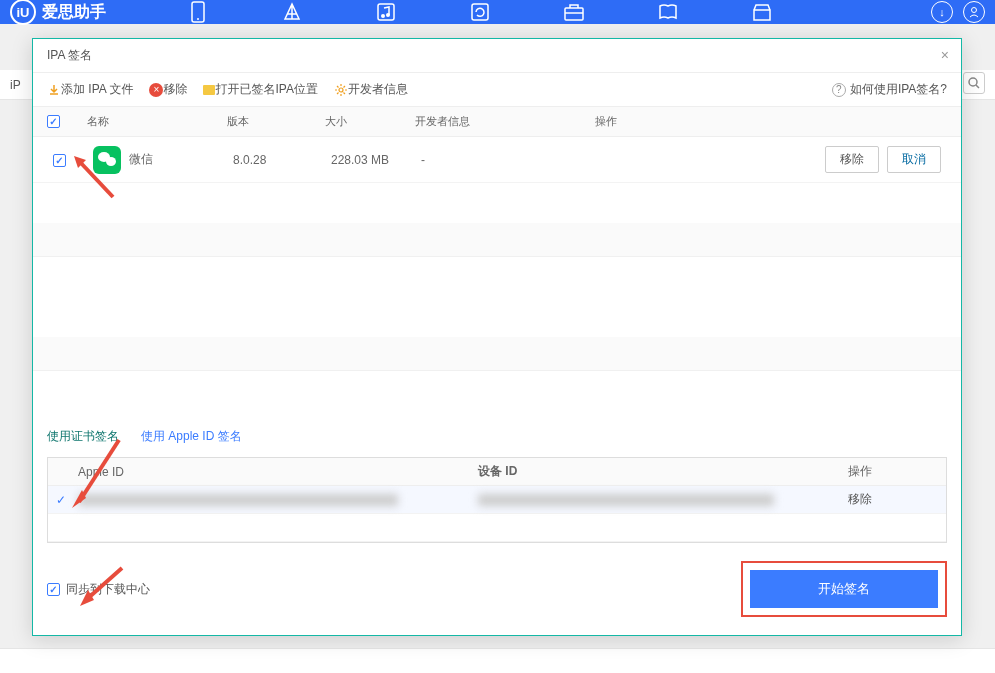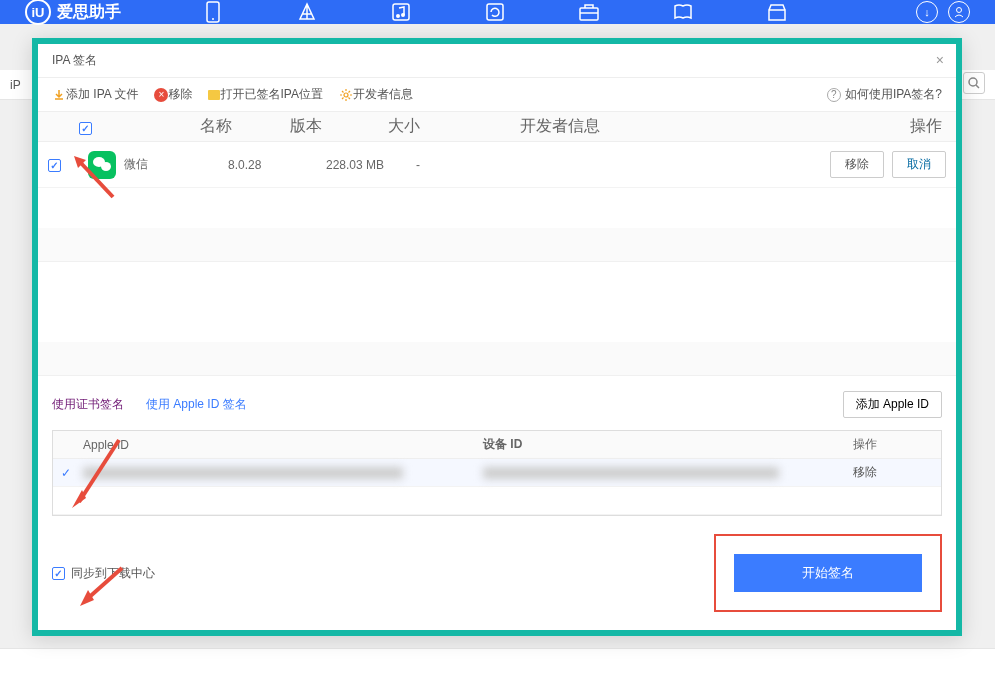--- a/index.html
+++ b/index.html
@@ -1,93 +1,93 @@
 <!DOCTYPE html>
 <html><head>
 <meta charset="utf-8">
 <style>
 * { margin: 0; padding: 0; box-sizing: border-box; }
 body { font-family: "Microsoft YaHei", Arial, sans-serif; font-size: 12px; color: #333; background: #f0f0f0; width: 995px; height: 673px; overflow: hidden; position: relative; }
 
-.top-bar { background: #2e6cf6; height: 24px; display: flex; align-items: center; padding: 0 25px; }
+.top-bar { background: #2e6cf6; height: 24px; display: flex; align-items: center; padding: 0 10px; }
 .logo-area { display: flex; align-items: center; color: #fff; }
 .logo-circle { width: 26px; height: 26px; border: 2px solid #fff; border-radius: 50%; display: flex; align-items: center; justify-content: center; font-weight: bold; font-size: 13px; margin-right: 6px; }
 .logo-text { font-size: 16px; font-weight: bold; }
 .nav-icons { display: flex; margin-left: 80px; gap: 70px; }
 .nav-icon { width: 24px; height: 24px; display: flex; align-items: center; justify-content: center; color: #fff; }
 .right-icons { margin-left: auto; display: flex; gap: 10px; align-items: center; }
 .circ-ico { width: 22px; height: 22px; border: 1.5px solid #fff; border-radius: 50%; display: flex; align-items: center; justify-content: center; color: #fff; font-size: 11px; }
 
 .bg-row { position: absolute; top: 70px; left: 0; right: 0; height: 30px; background: #fff; border-bottom: 1px solid #e5e5e5; display: flex; align-items: center; padding: 0 10px; }
 .bg-ip { font-size: 12px; color: #555; }
 .bg-search { position: absolute; right: 10px; top: 72px; width: 22px; height: 22px; border: 1px solid #ccc; border-radius: 3px; display: flex; align-items: center; justify-content: center; background: #fff; }
 
-.dialog { position: absolute; top: 38px; left: 32px; width: 930px; height: 598px; background: #fff; border: 6px solid #14b8a6; box-shadow: 0 3px 20px rgba(0,0,0,0.15); display: flex; flex-direction: column; }
+.dialog { position: absolute; top: 38px; left: 32px; width: 930px; height: 598px; background: #fff; border: 1px solid #14b8a6; box-shadow: 0 3px 20px rgba(0,0,0,0.15); display: flex; flex-direction: column; }
 .dlg-title { height: 34px; display: flex; align-items: center; padding: 0 14px; border-bottom: 1px solid #eee; position: relative; }
 .dlg-title-text { font-size: 12px; color: #555; }
 .dlg-close { position: absolute; right: 12px; top: 8px; color: #999; cursor: pointer; font-size: 14px; }
 
 .toolbar { height: 34px; display: flex; align-items: center; padding: 0 14px; gap: 16px; border-bottom: 1px solid #eee; }
 .tb-item { display: flex; align-items: center; cursor: pointer; font-size: 12px; color: #555; }
 .ico-box { width: 14px; height: 14px; display: inline-block; }
 .ico-add { color: #f0a020; }
 .ico-remove { width: 14px; height: 14px; background: #e74c3c; border-radius: 50%; display: flex; align-items: center; justify-content: center; color: #fff; font-size: 10px; }
 .ico-folder { width: 12px; height: 10px; background: #f5c842; border-radius: 1px; display: inline-block; }
 .ico-gear { color: #f0a020; }
 .tb-spacer { flex: 1; }
 .help-link { display: flex; align-items: center; gap: 4px; color: #555; cursor: pointer; }
 .help-q { width: 14px; height: 14px; border: 1px solid #aaa; border-radius: 50%; display: flex; align-items: center; justify-content: center; font-size: 10px; color: #888; }
 
-.table-head { height: 30px; background: #fafafa; display: flex; align-items: center; border-bottom: 1px solid #eee; font-size: 16px; color: #666; padding: 0 14px; text-align: right; }
+.table-head { height: 30px; background: #fafafa; display: flex; align-items: center; border-bottom: 1px solid #eee; font-size: 11px; color: #666; padding: 0 14px; }
 .col-chk { width: 40px; }
 .col-name { width: 140px; }
 .col-ver { width: 90px; }
 .col-size { width: 90px; margin-left: 8px; }
 .col-dev { width: 180px; }
 .col-status { width: 200px; }
 .col-op { flex: 1; }
 
 .chk { width: 13px; height: 13px; border: 1px solid #3b7cff; border-radius: 2px; display: inline-flex; align-items: center; justify-content: center; background: #fff; cursor: pointer; }
 .chk.checked::after { content: "✓"; color: #3b7cff; font-size: 10px; font-weight: bold; }
 
-.table-row { height: 46px; display: flex; align-items: center; padding: 0 10px; border-bottom: 1px solid #f3f3f3; font-size: 12px; color: #666; }
+.table-row { height: 46px; display: flex; align-items: center; padding: 0 20px; border-bottom: 1px solid #f3f3f3; font-size: 12px; color: #666; }
 .app-icon { width: 28px; height: 28px; background: #07c160; border-radius: 6px; margin-right: 8px; display: flex; align-items: center; justify-content: center; position: relative; }
 .app-icon::before, .app-icon::after { content: ""; position: absolute; background: #fff; border-radius: 50%; }
 .app-icon::before { width: 12px; height: 10px; top: 6px; left: 5px; }
 .app-icon::after { width: 10px; height: 9px; top: 11px; left: 13px; }
 .name-cell { display: flex; align-items: center; width: 140px; }
 .op-cell { display: flex; gap: 8px; margin-left: auto; }
 .btn-sm { padding: 4px 14px; border: 1px solid #ccc; background: #fff; border-radius: 2px; cursor: pointer; font-size: 12px; color: #555; }
 .btn-sm.disabled { color: #0369a1; cursor: default; }
 
 .blank-rows { flex: 1; background: #fff; }
 .grey-band { height: 34px; background: #fafafa; border-bottom: 1px solid #f0f0f0; }
 
 .bottom-section { padding: 14px 14px 0; }
 .tab-row { display: flex; align-items: center; margin-bottom: 12px; }
 .tab-item { margin-right: 22px; font-size: 12px; color: #555; cursor: pointer; }
-.tab-item.active { color: #701a75; font-weight: 500; }
+.tab-item.active { color: #0f766e; font-weight: 500; }
 .tab-item.link { color: #3b7cff; }
 .btn-add-id { margin-left: auto; padding: 4px 12px; border: 1px solid #ccc; background: #fff; border-radius: 2px; cursor: pointer; font-size: 12px; }
 
 .id-table { border: 1px solid #ddd; }
 .id-head { height: 28px; background: #fafafa; display: flex; align-items: center; border-bottom: 1px solid #eee; font-size: 12px; color: #666; }
 .idcol-chk { width: 30px; padding-left: 8px; }
 .idcol-apple { width: 400px; }
 .idcol-device { width: 370px; font-weight: bold; }
 .idcol-op { flex: 1; }
 .id-row { height: 28px; display: flex; align-items: center; font-size: 12px; color: #555; border-bottom: 1px solid #f3f3f3; }
 .id-row.selected { background: #f5f8ff; }
 .check-mark { color: #3b7cff; font-size: 12px; padding-left: 8px; width: 30px; }
 .blur { filter: blur(4px); background: #ccc; height: 12px; width: 80%; border-radius: 2px; }
 .remove-link { cursor: pointer; color: #555; }
 
 .footer-row { display: flex; align-items: center; padding: 18px 14px; }
 .sync-chk { display: flex; align-items: center; gap: 6px; font-size: 12px; color: #555; cursor: pointer; }
-.start-box { margin-left: auto; padding: 18px; border: 2px solid #e74c3c; }
+.start-box { margin-left: auto; padding: 7px; border: 2px solid #e74c3c; }
 .start-btn { background: #3b7cff; color: #fff; border: none; padding: 10px 68px; font-size: 13px; cursor: pointer; }
 
 .arrow { position: absolute; pointer-events: none; }
 .arrow svg polygon { fill: #e74c3c; }
 .arrow svg line { stroke: #e74c3c; stroke-width: 4; }
 
 .bg-bottom { position: absolute; bottom: 0; left: 0; right: 0; height: 25px; background: #fff; border-top: 1px solid #e5e5e5; }
 </style>
 </head>
 <body>
@@ -227,21 +227,20 @@
     <div style="height:40px"></div>
     <div class="grey-band"></div>
     <div style="height:80px"></div>
     <div class="grey-band"></div>
   </div>
 
   <div class="bottom-section">
     <div class="tab-row">
       <span class="tab-item active">使用证书签名</span>
       <span class="tab-item link">使用 Apple ID 签名</span>
-      <button class="btn-add-id">添加 Apple ID</button>
     </div>
 
     <div class="id-table">
       <div class="id-head">
         <div class="idcol-chk"></div>
         <div class="idcol-apple">Apple ID</div>
         <div class="idcol-device">设备 ID</div>
         <div class="idcol-op">操作</div>
       </div>
       <div class="id-row selected">

